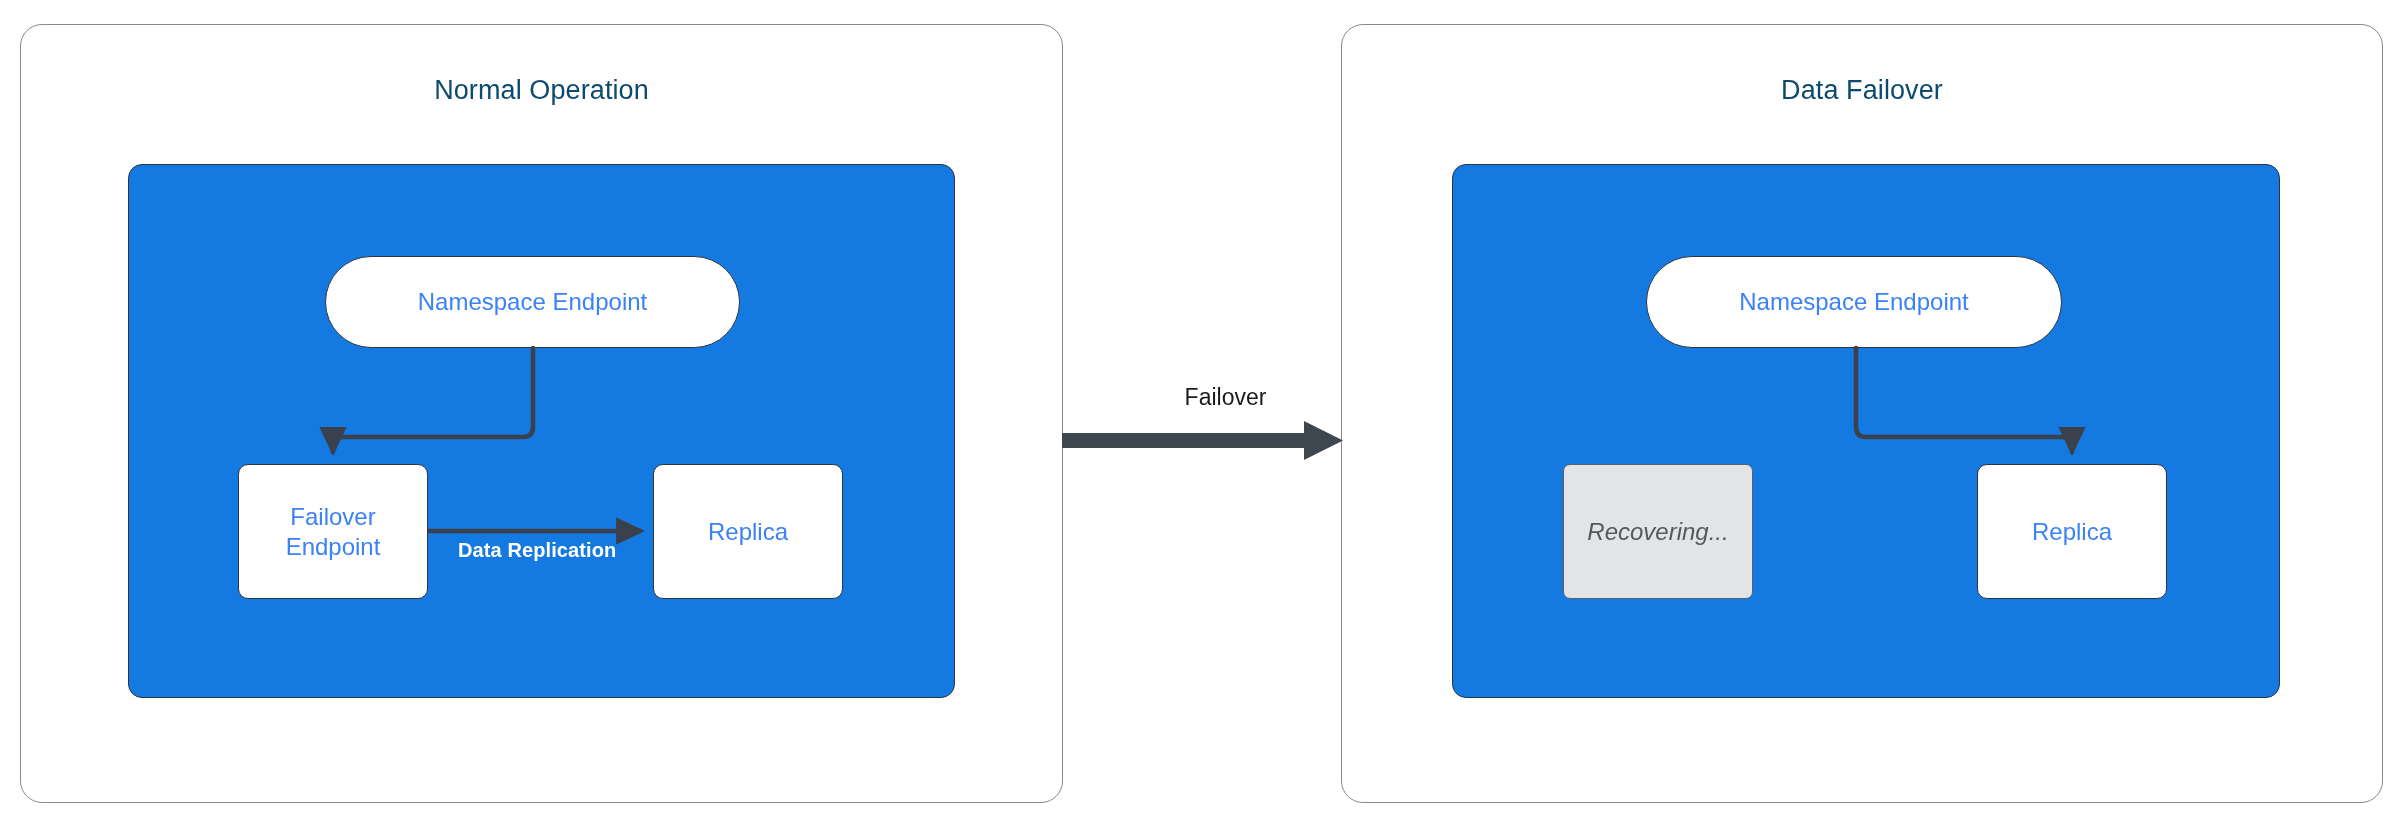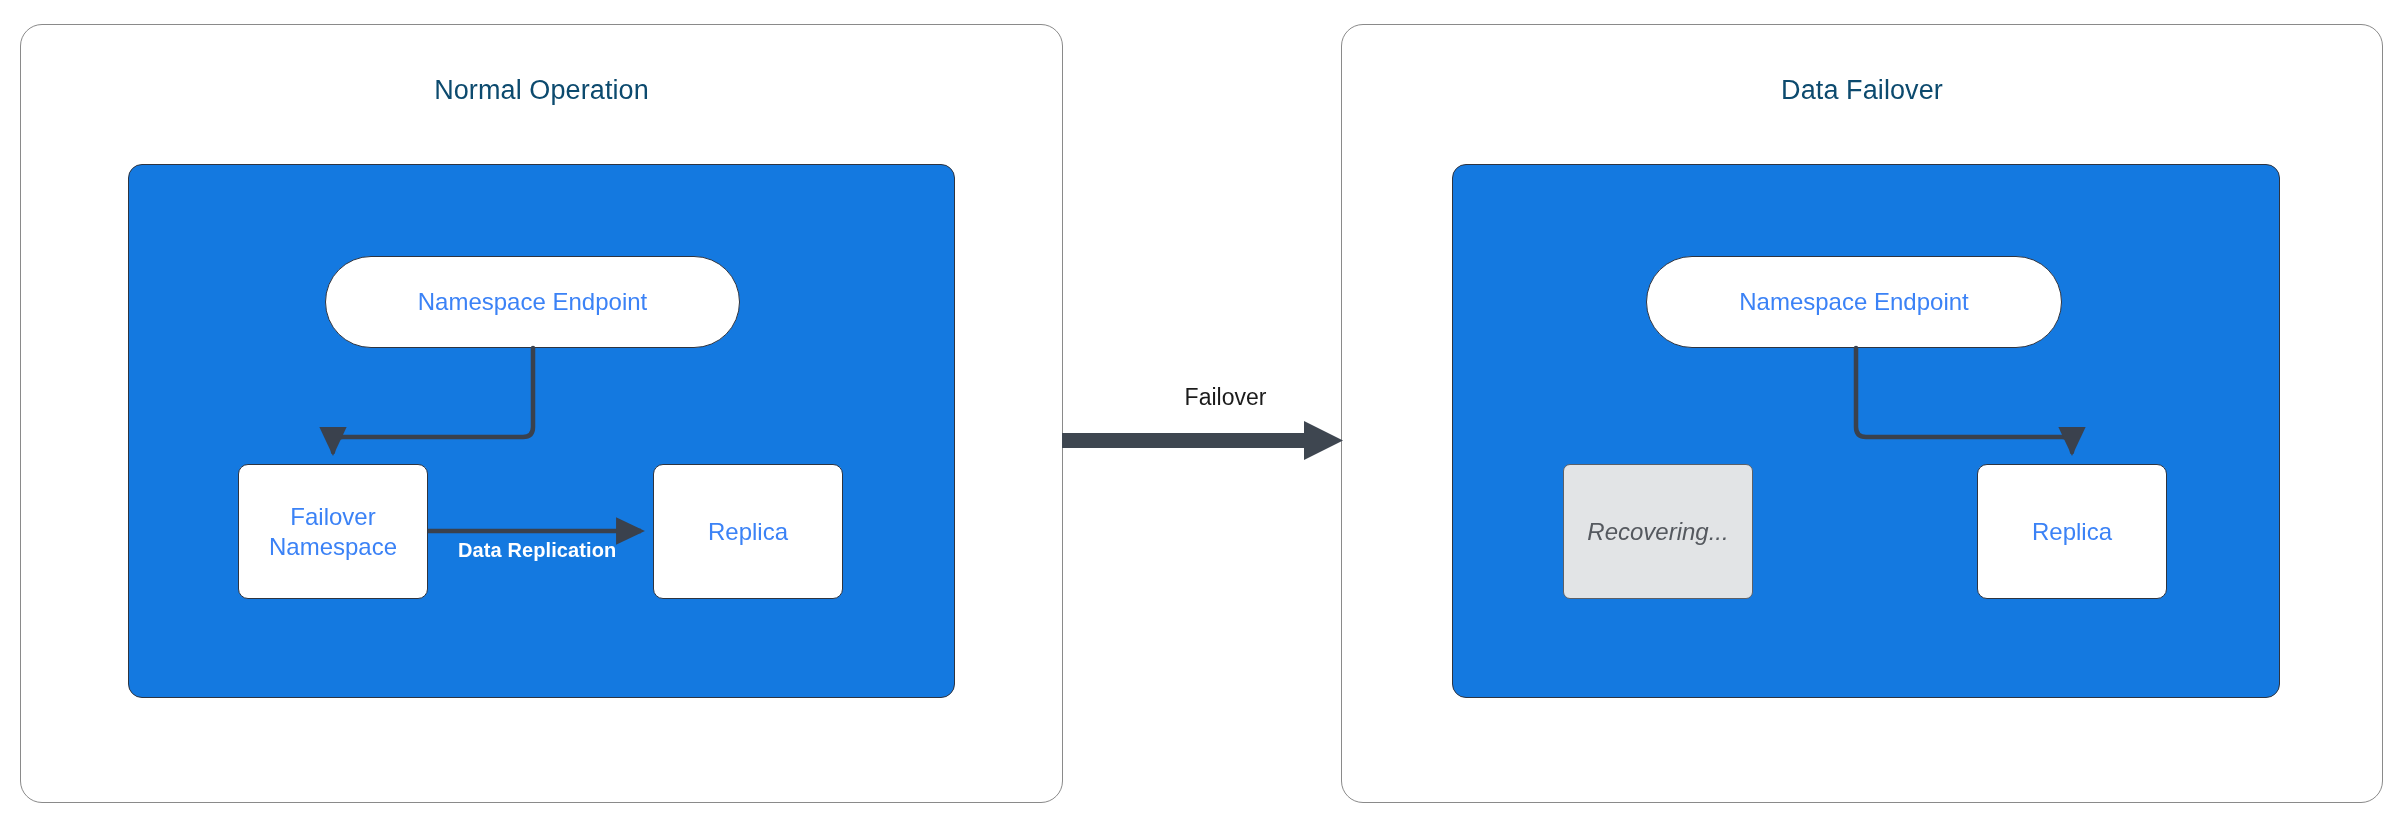--- a/index.html
+++ b/index.html
@@ -121,21 +121,21 @@
     <div class="panel-title">Normal Operation</div>
   </div>
 
   <div class="blue-zone" id="blue-left"></div>
 
   <div class="node pill" id="ep-left">Namespace Endpoint</div>
 
   <div class="node box" id="primary">
     <div>
       <div>Failover</div>
-      <div>Namespace</div>
+      <div>Endpoint</div>
     </div>
   </div>
 
   <div class="node box" id="replica-l">Replica</div>
 
   <div class="edge-label" id="label-data-replication">Data Replication</div>
 
   <div class="panel" id="panel-right">
     <div class="panel-title">Data Failover</div>
   </div>

